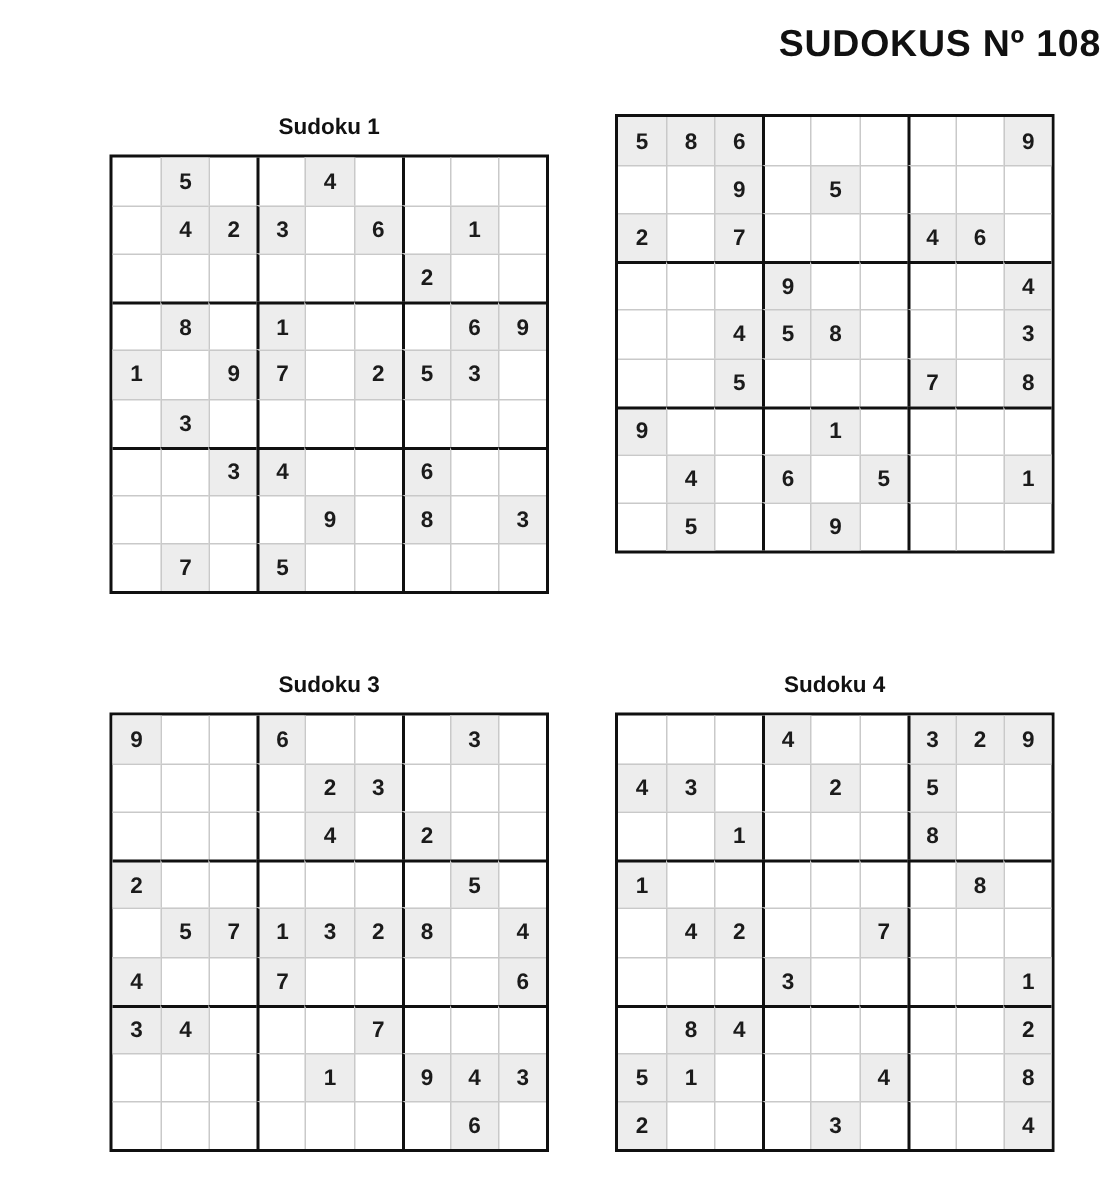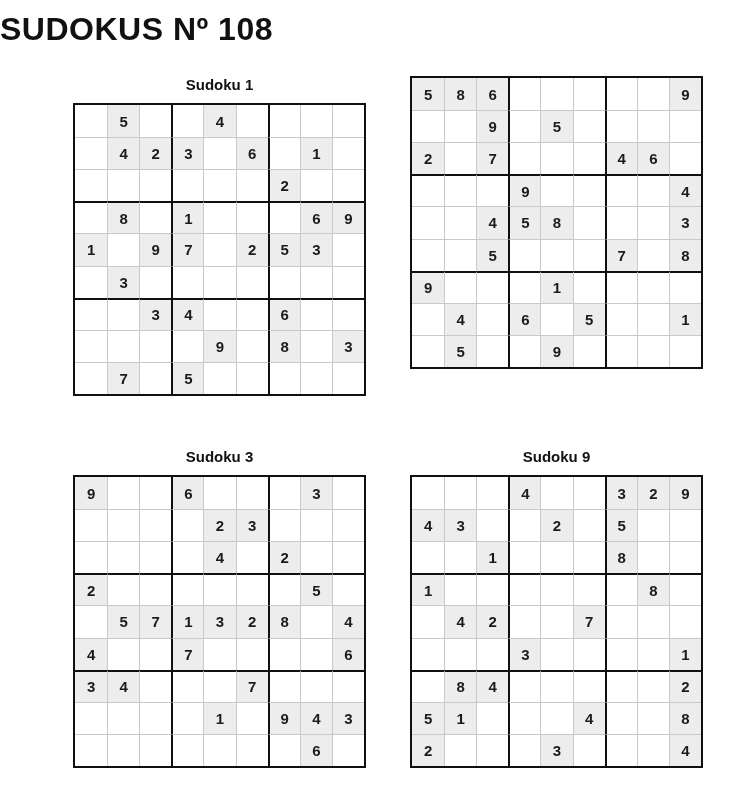--- a/index.html
+++ b/index.html
@@ -11,22 +11,22 @@
   }
   *{box-sizing:border-box;}
   html,body{margin:0;padding:0;}
   body{
     width:734px;height:800px;background:#ffffff;
     font-family:"Liberation Sans", sans-serif;
     overflow:hidden;
   }
   .main-title{
     margin:14px 0 0;
-    text-align:left;
-    font-size:32px;
+    text-align:right;
+    font-size:25px;
     line-height:30px;
     font-weight:800;
     letter-spacing:.5px;
     color:var(--title);
   }
   .grid-row{
     display:flex;
     justify-content:space-between;
     margin:16px 31px 0 30px;
     padding-left:43px;
@@ -326,21 +326,21 @@
           <div class="cell"></div>
           <div class="cell bl"></div>
           <div class="cell"></div>
           <div class="cell"></div>
           <div class="cell bl"></div>
           <div class="cell given">6</div>
           <div class="cell"></div>
         </div>
     </section>
     <section class="sudoku-block">
-      <h2 class="sudoku-title">Sudoku 9</h2>
+      <h2 class="sudoku-title">Sudoku 4</h2>
       <div class="board">
           <div class="cell c0 r0"></div>
           <div class="cell r0"></div>
           <div class="cell r0"></div>
           <div class="cell r0 bl given">4</div>
           <div class="cell r0"></div>
           <div class="cell r0"></div>
           <div class="cell r0 bl given">3</div>
           <div class="cell r0 given">2</div>
           <div class="cell r0 given">9</div>

